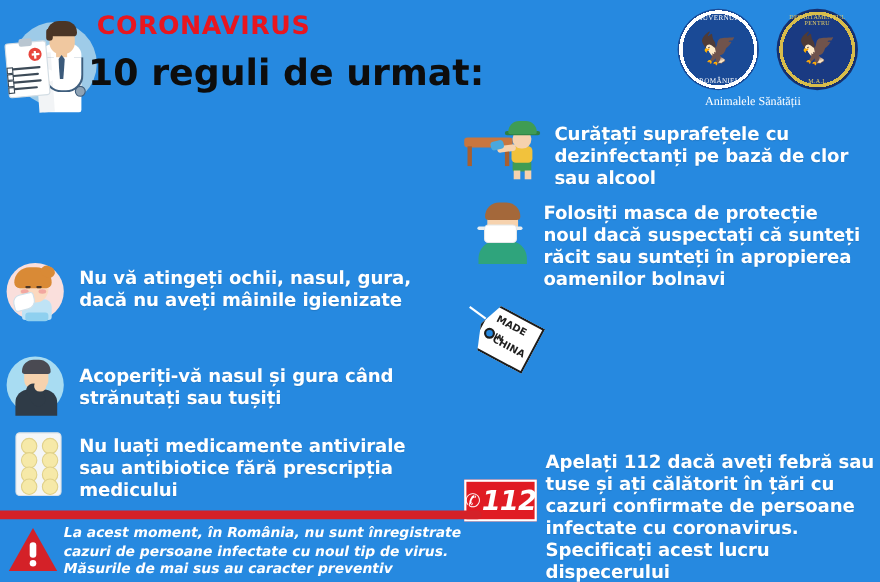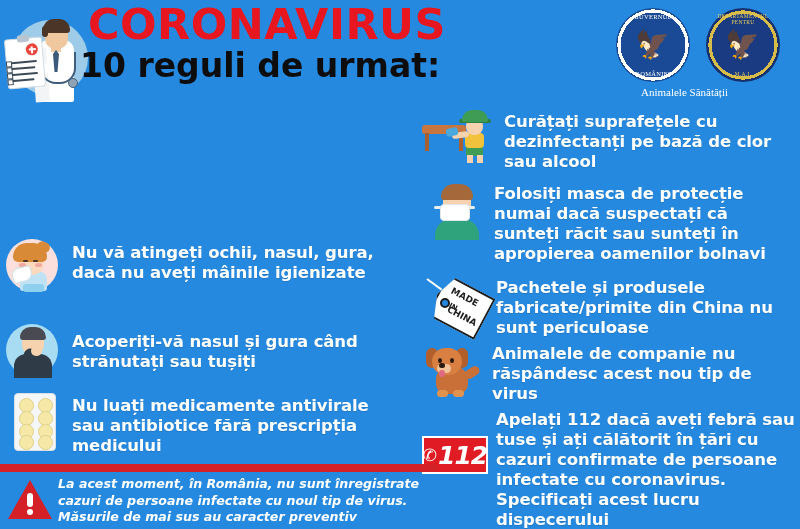--- a/index.html
+++ b/index.html
@@ -27,21 +27,21 @@
   .doc-arm{position:absolute;left:22px;top:58px;width:24px;height:11px;background:#ffffff;border-radius:6px;transform:rotate(12deg);}
   .doc-hand{position:absolute;left:30px;top:66px;width:11px;height:10px;border-radius:50%;background:#f0c8a0;}
   .clipboard{position:absolute;left:2px;top:34px;width:36px;height:48px;background:#ffffff;border:1.5px solid #d3dde4;border-radius:3px;transform:rotate(-5deg);}
   .clip-top{position:absolute;left:12px;top:-4px;width:12px;height:7px;background:#b9c6d1;border-radius:2px;}
   .clip-cross{position:absolute;left:20px;top:5px;width:12px;height:12px;border-radius:50%;background:#e8453c;}
   .clip-cross:before{content:"";position:absolute;left:5px;top:2.5px;width:2px;height:7px;background:#fff;}
   .clip-cross:after{content:"";position:absolute;left:2.5px;top:5px;width:7px;height:2px;background:#fff;}
   .clip-line{position:absolute;left:4px;height:2px;background:#3c4a57;border-radius:1px;}
   .clip-dot{position:absolute;left:-1px;width:4px;height:4px;border:1px solid #3c4a57;}
 
-  .title-main{position:absolute;left:88px;top:4px;color:#e8161f;font-size:43px;font-weight:bold;letter-spacing:0.5px;line-height:40px;font-family:"DejaVu Sans", sans-serif;}
+  .title-main{position:absolute;left:88px;top:4px;color:#e8161f;font-size:23px;font-weight:bold;letter-spacing:0.5px;line-height:40px;font-family:"DejaVu Sans", sans-serif;}
   .title-sub{position:absolute;left:80px;top:46px;color:#0d0d0d;font-size:33px;font-weight:bold;line-height:40px;font-family:"DejaVu Sans", sans-serif;}
 
   
   .seals{position:absolute;right:8px;top:4px;width:190px;height:100px;}
   .seal{position:absolute;top:4px;width:74px;height:74px;border-radius:50%;}
   .seal-gov{left:14px;background:radial-gradient(circle at 50% 50%, #1a4a96 0%, #1a4a96 62%, #ffffff 62%, #ffffff 68%, #1a4a96 68%, #16407f 100%);}
   .seal-dsu{left:104px;background:radial-gradient(circle at 50% 50%, #1a3a82 0%, #1a3a82 60%, #d8bc4a 60%, #d8bc4a 66%, #16306e 66%, #16306e 100%);}
   .eagle{position:absolute;left:50%;top:50%;transform:translate(-50%,-50%);font-size:28px;line-height:1;color:#ffffff;}
   .eagle-gold{color:#e8cf63;}
   .seal-txt-top{position:absolute;left:0;right:0;top:5px;text-align:center;font-size:6.5px;color:#ffffff;letter-spacing:0.3px;font-family:"Liberation Serif", serif;}
@@ -287,52 +287,34 @@
 
     <div class="rule" style="left:8px;top:78px;">
       <div class="rule-ico ic-mask">
         <div class="mk-body"></div>
         <div class="mk-head"></div>
           <div class="mk-hair"></div>
         <div class="mk-strap" style="left:8px;"></div>
           <div class="mk-strap" style="left:41px;"></div>
         <div class="mk-mask"></div>
       </div>
-      <div class="rule-txt" style="width:288px;padding-top:2px;padding-left:6px;">Folosiți masca de protecție numai dacă suspectați că sunteți răcit sau sunteți în apropierea oamenilor bolnavi</div>
+      <div class="rule-txt" style="width:288px;padding-top:2px;padding-left:6px;">Folosiți masca de protecție noul dacă suspectați că sunteți răcit sau sunteți în apropierea oamenilor bolnavi</div>
     </div>
 
     <div class="rule" style="left:6px;top:172px;">
       <div class="rule-ico ic-tag">
         <div class="tg-str"></div>
         <div class="tg-body"></div>
         <div class="tg-hole"></div>
         <div class="tg-t" style="left:26px;top:16px;font-size:9px;">MADE</div>
         <div class="tg-t" style="left:25px;top:27px;font-size:7px;">IN</div>
         <div class="tg-t" style="left:22px;top:35px;font-size:9px;">CHINA</div>
       </div>
-      <div class="rule-txt" style="width:296px;padding-top:2px;padding-left:6px;">Pachetele și produsele fabricate/primite din China nu sunt periculoase</div>
-    </div>
-
-    <div class="rule" style="left:6px;top:236px;">
-      <div class="rule-ico ic-dog">
-        <div class="dg-tail"></div>
-        <div class="dg-body"></div>
-        <div class="dg-paw" style="left:13px;"></div>
-          <div class="dg-paw" style="left:29px;"></div>
-        <div class="dg-ear" style="left:2px;"></div>
-          <div class="dg-ear" style="left:32px;"></div>
-        <div class="dg-head"></div>
-        <div class="dg-eye" style="left:14px;"></div>
-          <div class="dg-eye" style="left:26px;"></div>
-        <div class="dg-snout"></div>
-          <div class="dg-nose"></div>
-          <div class="dg-tong"></div>
-      </div>
-      <div class="rule-txt" style="width:296px;padding-top:4px;padding-left:6px;">Animalele de companie nu răspândesc acest nou tip de virus</div>
-    </div>
+    </div>
+
 
     <div class="rule" style="left:0px;top:306px;">
       <div class="rule-ico ic-112" style="margin-top:22px;">
         <div class="e112">
           <span class="hs">✆</span>
           <span class="num">112</span>
         </div>
       </div>
       <div class="rule-txt" style="width:300px;padding-top:0px;padding-left:8px;">Apelați 112 dacă aveți febră sau tuse și ați călătorit în țări cu cazuri confirmate de persoane infectate cu coronavirus. Specificați acest lucru dispecerului</div>
     </div>

